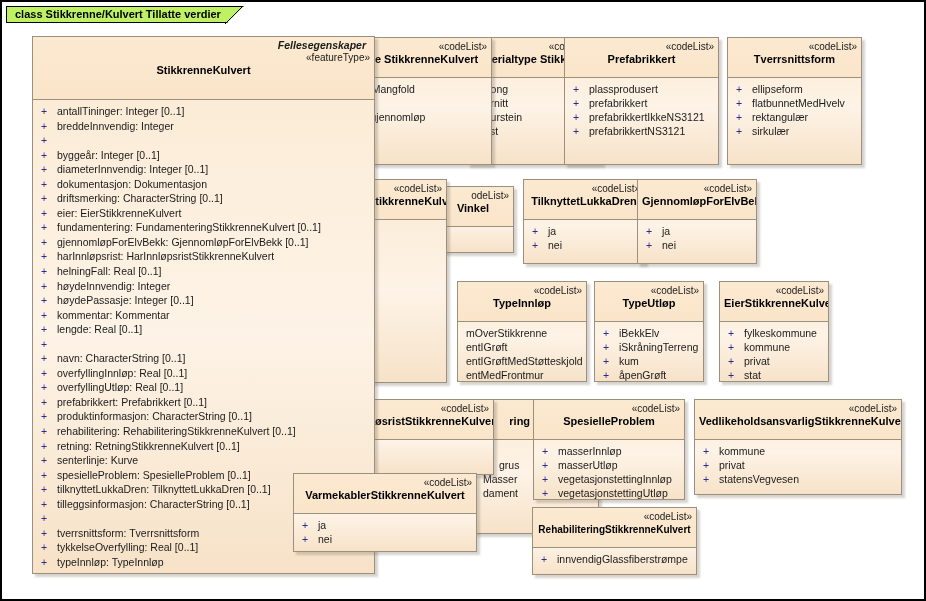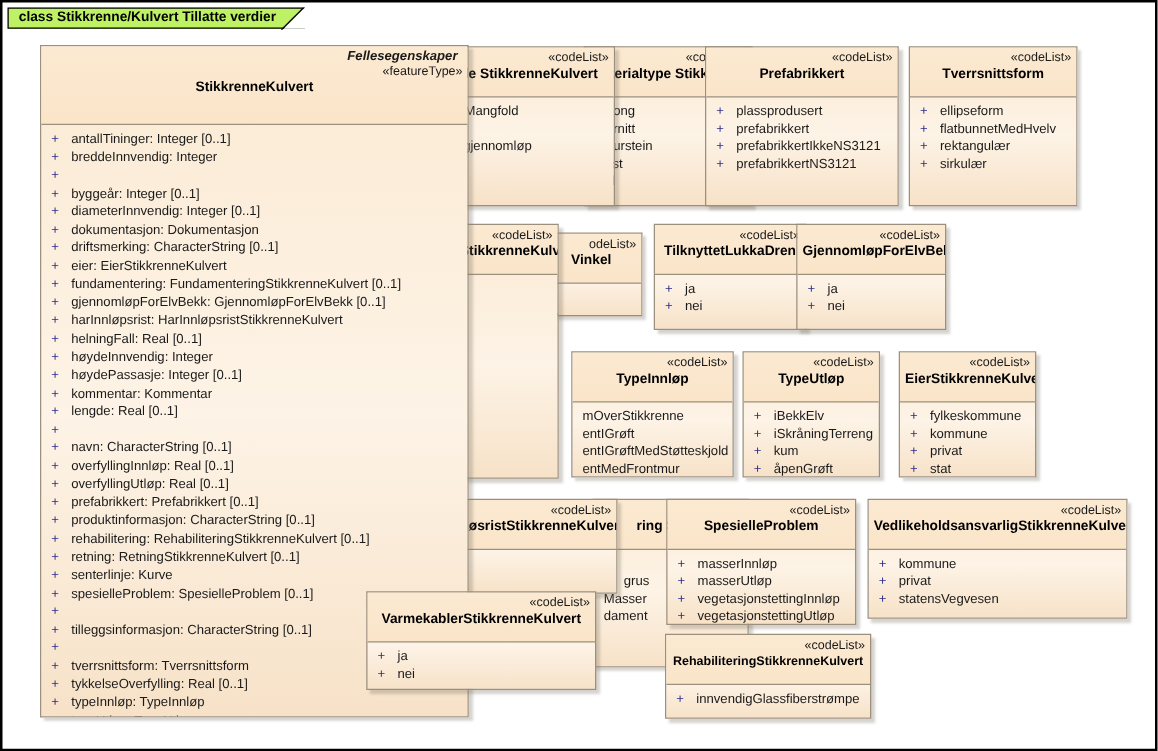--- a/index.html
+++ b/index.html
@@ -626,20 +626,21 @@
         <div class="attr">
           <span class="vis">+</span>
           <span class="txt">senterlinje: Kurve</span>
         </div>
         <div class="attr">
           <span class="vis">+</span>
           <span class="txt">spesielleProblem: SpesielleProblem [0..1]</span>
         </div>
         <div class="attr">
           <span class="vis">+</span>
+          <span class="txt">tilknyttetLukkaDren: TilknyttetLukkaDren [0..1]</span>
         </div>
         <div class="attr">
           <span class="vis">+</span>
           <span class="txt">tilleggsinformasjon: CharacterString [0..1]</span>
         </div>
         <div class="attr">
           <span class="vis">+</span>
         </div>
         <div class="attr">
           <span class="vis">+</span>

